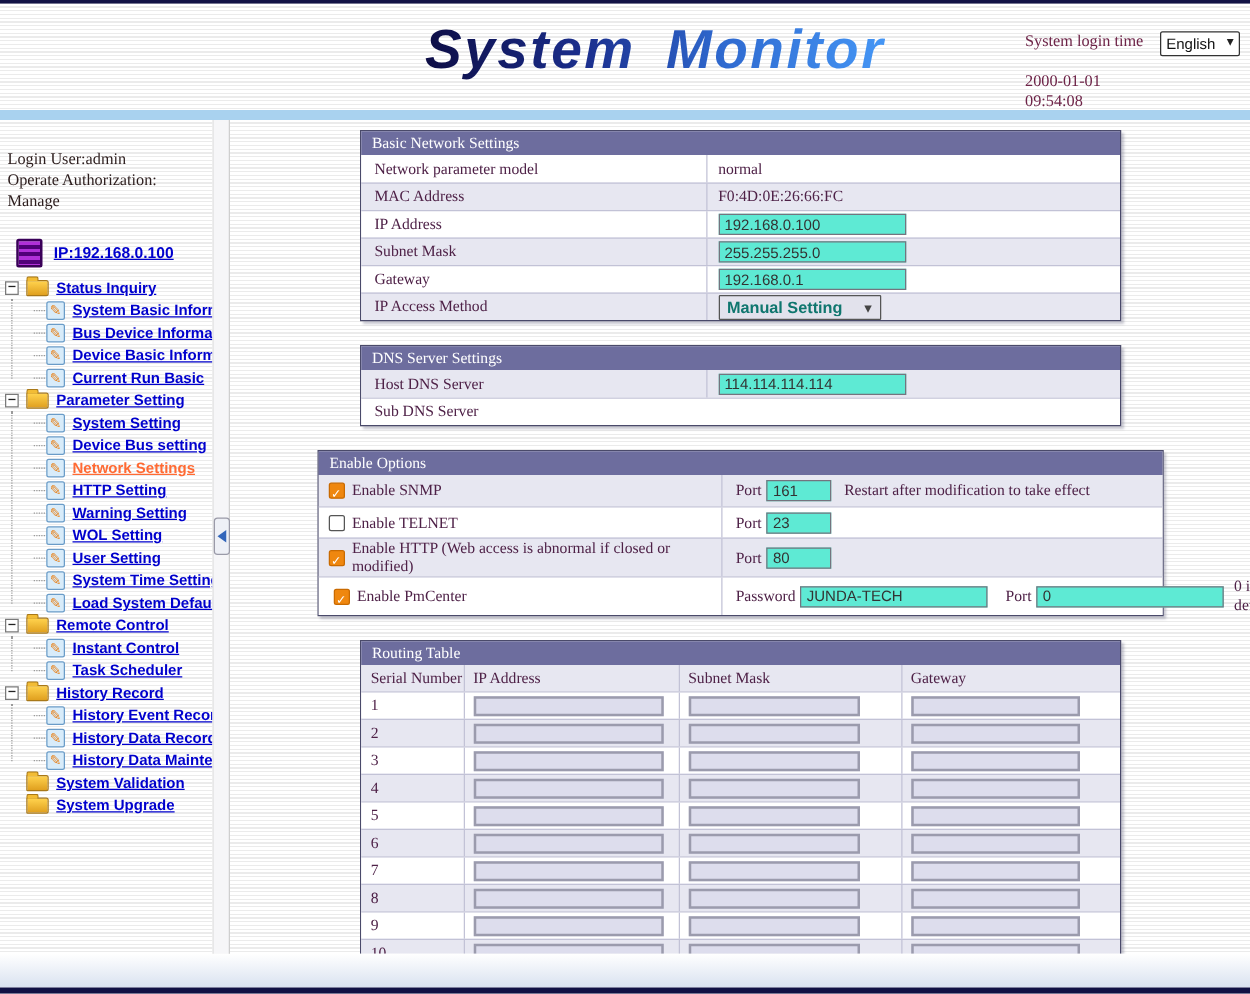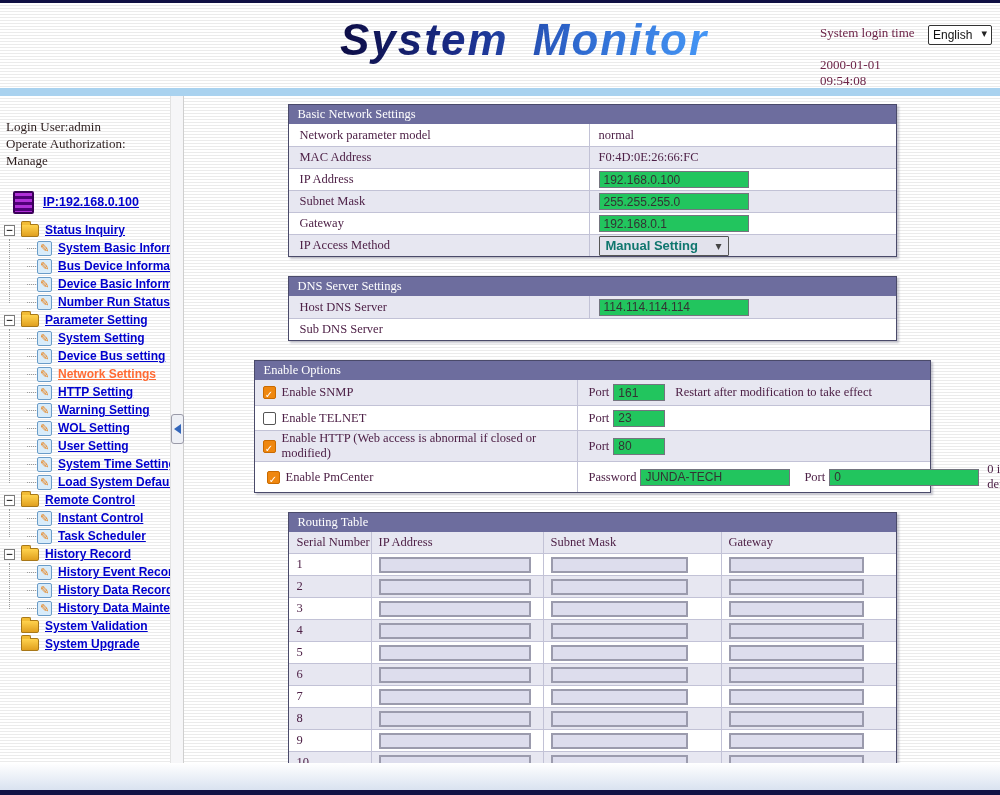--- a/index.html
+++ b/index.html
@@ -80,24 +80,24 @@
     border-right:7px solid #3366bb; }
 
   
   .main { flex:1; overflow:hidden; padding-top:8px; }
   .tbl { width:609px; margin:0 auto 19px auto; border:1px solid #4a4a6a;
     box-shadow:2px 2px 2px rgba(130,130,150,.45); background:#fff; color:#4e2147; font-size:12.5px; }
   .tbl-wide { width:677px; }
   .tbl-head { height:19px; background:#6d6d9e; color:#fff; padding-left:9px; line-height:19px; font-size:12.5px; }
   .trow { display:flex; align-items:center; min-height:22px; border-top:1px solid #c2c2d6; background:#fff; }
   .trow.alt { background:#e7e7f1; }
-  .lblcell { width:300px; padding-left:11px; flex:none; }
+  .lblcell { width:276px; padding-left:11px; flex:none; }
   .valcell { flex:1; padding-left:9px; border-left:1px solid #c2c2d6; align-self:stretch; display:flex; align-items:center; }
 
-  input.fld { height:17px; width:150px; background:#22c55e; border:1px solid #74747f;
+  input.fld { height:17px; width:150px; background:#5eead4; border:1px solid #74747f;
     font:12px "Liberation Sans", sans-serif; color:#333; padding:0 4px; }
   .sel-wrap2 { position:relative; display:inline-block; }
   .sel-wrap2::after { content:"▾"; position:absolute; right:7px; top:3px; font-size:12px; color:#444;
     pointer-events:none; font-family:"DejaVu Sans", sans-serif; }
   select.access {
     width:130px; height:20px; font:bold 13px "Liberation Sans", sans-serif; color:#0f766e;
     background:#e2e2ec; border:1px solid #555; appearance:none; padding:0 18px 0 6px; border-radius:1px;
   }
 
   
@@ -182,21 +182,21 @@
           <div class="t-leaf">
               <span class="pencil-icon">✎</span>
               <a class="t-link">Bus Device Information</a>
             </div>
           <div class="t-leaf">
               <span class="pencil-icon">✎</span>
               <a class="t-link">Device Basic Information</a>
             </div>
           <div class="t-leaf">
               <span class="pencil-icon">✎</span>
-              <a class="t-link">Number Run Status</a>
+              <a class="t-link">Current Run Basic</a>
             </div>
         </div>
 
         <div class="t-folder">
           <span class="minus"></span>
           <span class="folder-icon"></span>
           <a class="t-link">Parameter Setting</a>
         </div>
         <div class="t-group">
           <div class="t-leaf">

